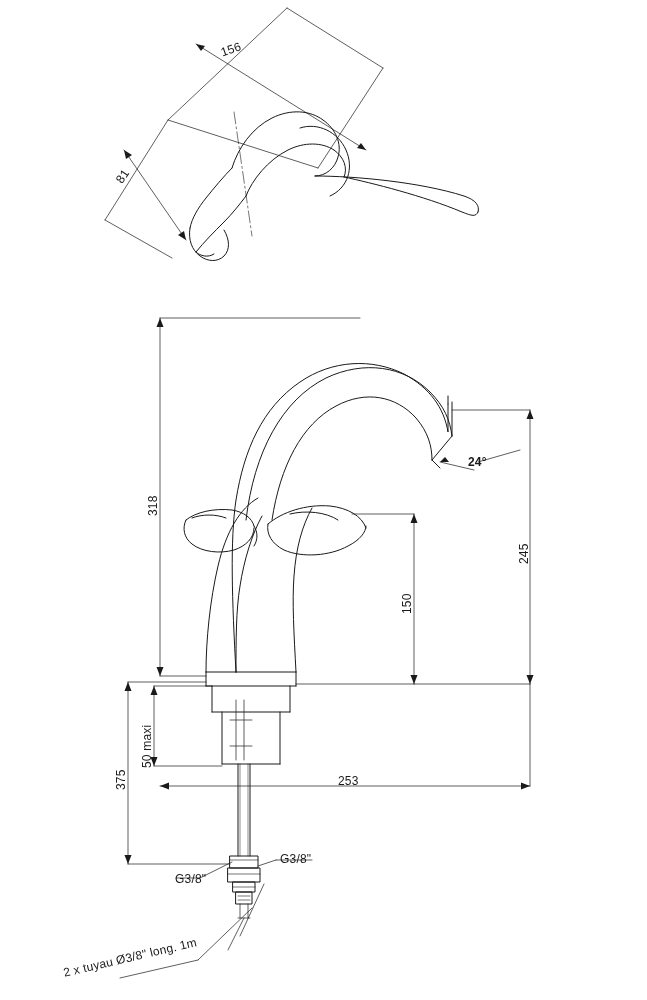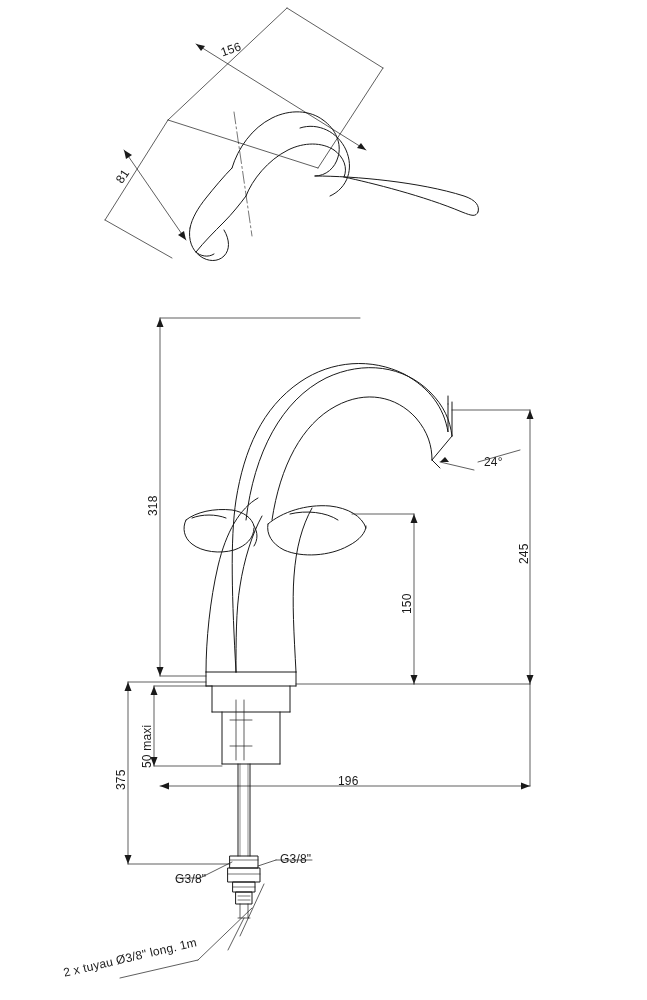--- a/index.html
+++ b/index.html
@@ -200,23 +200,23 @@
   <div class="dim-text rot90" style="left:146px; top:516px;">318</div>
 
   <div class="dim-text rot90" style="left:114px; top:790px;">375</div>
 
   <div class="dim-text rot90" style="left:140px; top:768px;">50 maxi</div>
 
   <div class="dim-text rot90" style="left:400px; top:614px;">150</div>
 
   <div class="dim-text rot90" style="left:517px; top:564px;">245</div>
 
-  <div class="dim-text" style="left:338px; top:774px;">196</div>
-
-  <div class="dim-text" style="left:484px; top:455px;">24°</div>
+  <div class="dim-text" style="left:338px; top:774px;">253</div>
+
+  <div class="dim-text" style="left:468px; top:455px;font-weight:bold;">24°</div>
 
   <div class="dim-text" style="left:175px; top:872px;">G3/8"</div>
 
   <div class="dim-text" style="left:280px; top:852px;">G3/8"</div>
 
   <div class="dim-text" style="left:62px; top:966px; transform: rotate(-13deg); transform-origin:left top;">2 x tuyau Ø3/8" long. 1m</div>
 
 </div>
 
 </body></html>

